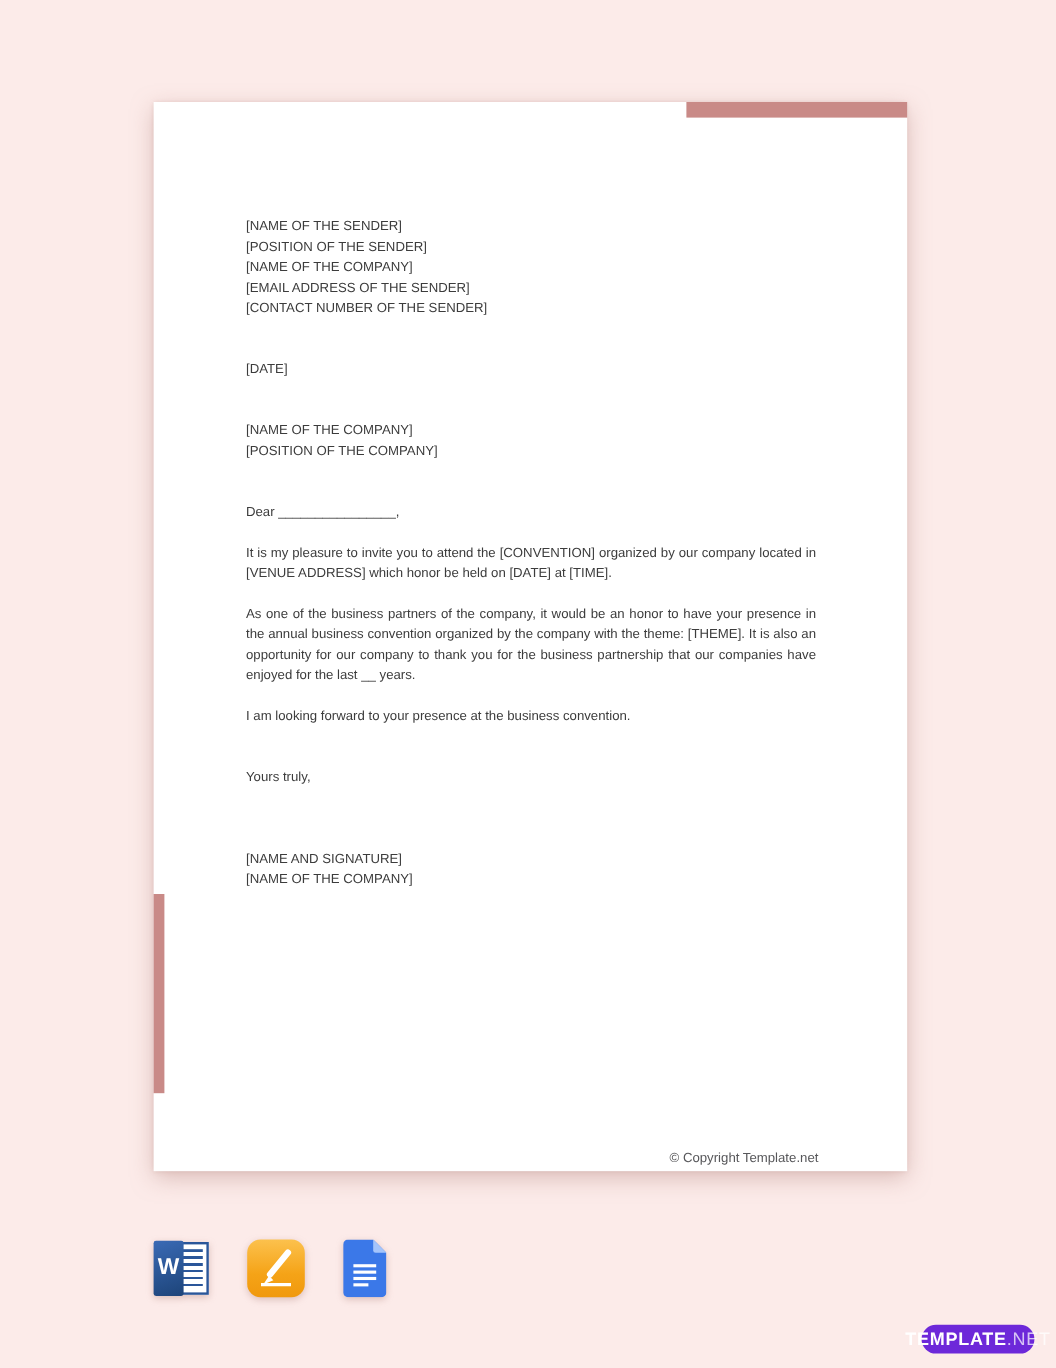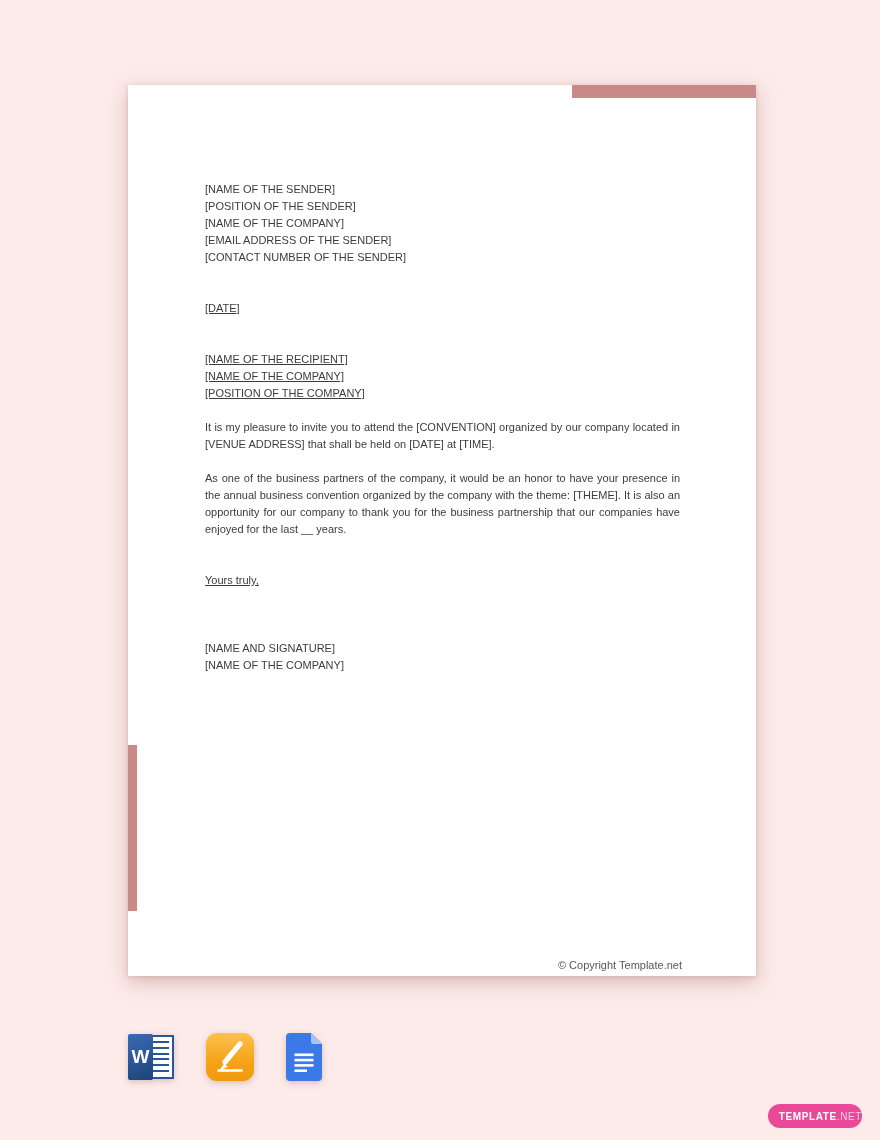--- a/index.html
+++ b/index.html
@@ -34,21 +34,21 @@
 
   .letter {
     position: absolute;
     left: 77px; top: 96px;
     width: 475px;
     font-size: 11px;
     line-height: 17px;
     color: #3c3c3c;
   }
   .letter .para { text-align: justify; margin-top: 17px; }
-  .gap-lg { margin-top: 34px; text-decoration: underline; }
+  .gap-lg { margin-top: 34px; }
   .gap-xl { margin-top: 51px; }
 
   .copyright {
     position: absolute;
     right: 74px; bottom: 5px;
     font-size: 11px;
     color: #57575a;
     text-align: center;
   }
 
@@ -92,23 +92,23 @@
 
   
   .icon-docs { width: 36px; height: 48px; }
 
   
   .pill {
     position: absolute;
     left: 768px; top: 1104px;
     width: 94px; height: 24px;
     border-radius: 12px;
-    background: #ec4899;
-    display: flex; align-items: center; justify-content: flex-end;
-    font-size: 10px; font-weight: bold; letter-spacing: 0.6px;
+    background: #6d28d9;
+    display: flex; align-items: center; justify-content: center;
+    font-size: 15px; font-weight: bold; letter-spacing: 0.6px;
     color: #ffffff;
   }
   .pill .tld { color: rgba(255,255,255,0.72); font-weight: normal; }
 </style>
 </head>
 <body>
 
 <div class="page">
   <div class="bar-top"></div>
   <div class="bar-left"></div>
@@ -118,28 +118,29 @@
       <div>[NAME OF THE SENDER]</div>
       <div>[POSITION OF THE SENDER]</div>
       <div>[NAME OF THE COMPANY]</div>
       <div>[EMAIL ADDRESS OF THE SENDER]</div>
       <div>[CONTACT NUMBER OF THE SENDER]</div>
     </div>
 
     <div class="gap-lg">[DATE]</div>
 
     <div class="gap-lg">
-      <div>[NAME OF THE RECIPIENT]</div>
       <div>[NAME OF THE COMPANY]</div>
       <div>[POSITION OF THE COMPANY]</div>
     </div>
 
+    <div class="gap-lg">Dear ________________,</div>
 
-    <p class="para">It is my pleasure to invite you to attend the [CONVENTION] organized by our company located in [VENUE ADDRESS] that shall be held on [DATE] at [TIME].</p>
+    <p class="para">It is my pleasure to invite you to attend the [CONVENTION] organized by our company located in [VENUE ADDRESS] which honor be held on [DATE] at [TIME].</p>
     <p class="para">As one of the business partners of the company, it would be an honor to have your presence in the annual business convention organized by the company with the theme: [THEME]. It is also an opportunity for our company to thank you for the business partnership that our companies have enjoyed for the last __ years.</p>
+    <p class="para">I am looking forward to your presence at the business convention.</p>
 
     <div class="gap-lg">Yours truly,</div>
 
     <div class="gap-xl">
       <div>[NAME AND SIGNATURE]</div>
       <div>[NAME OF THE COMPANY]</div>
     </div>
   </div>
 
   <div class="copyright">© Copyright Template.net</div>

